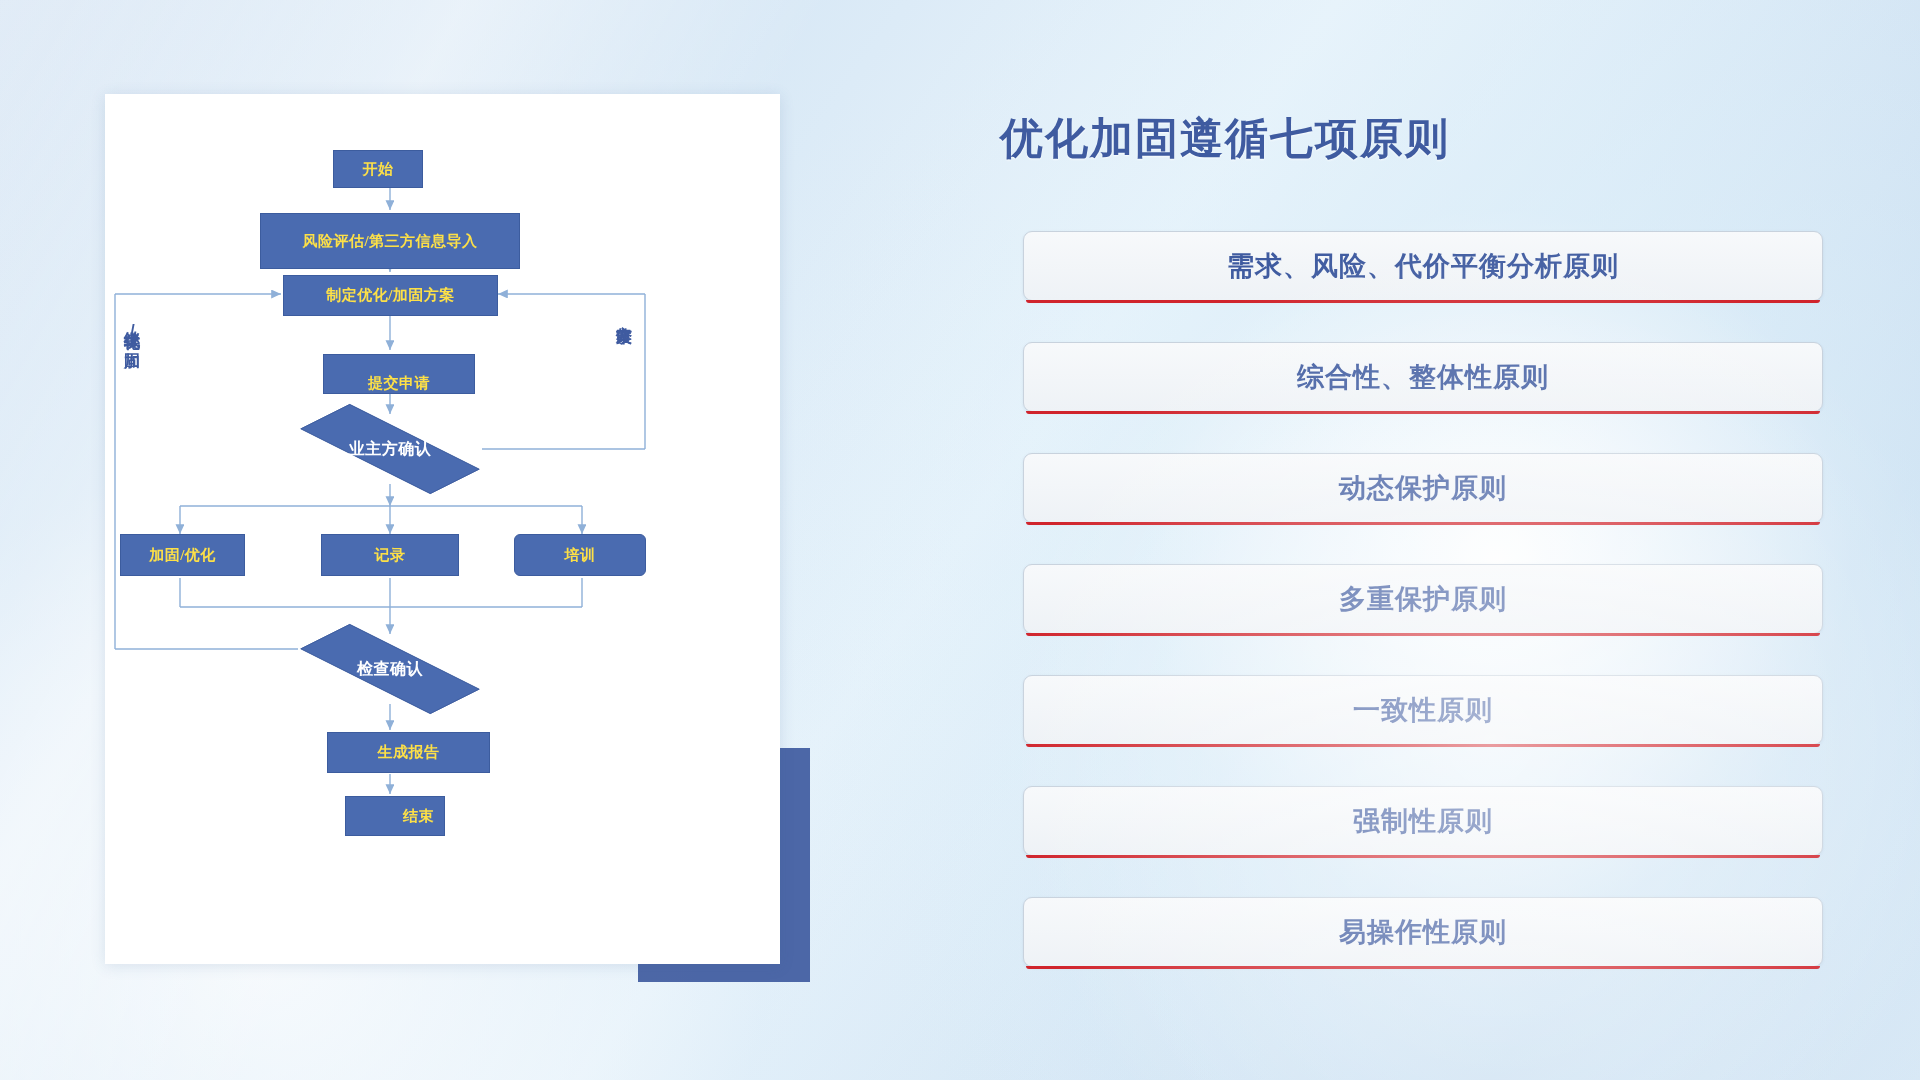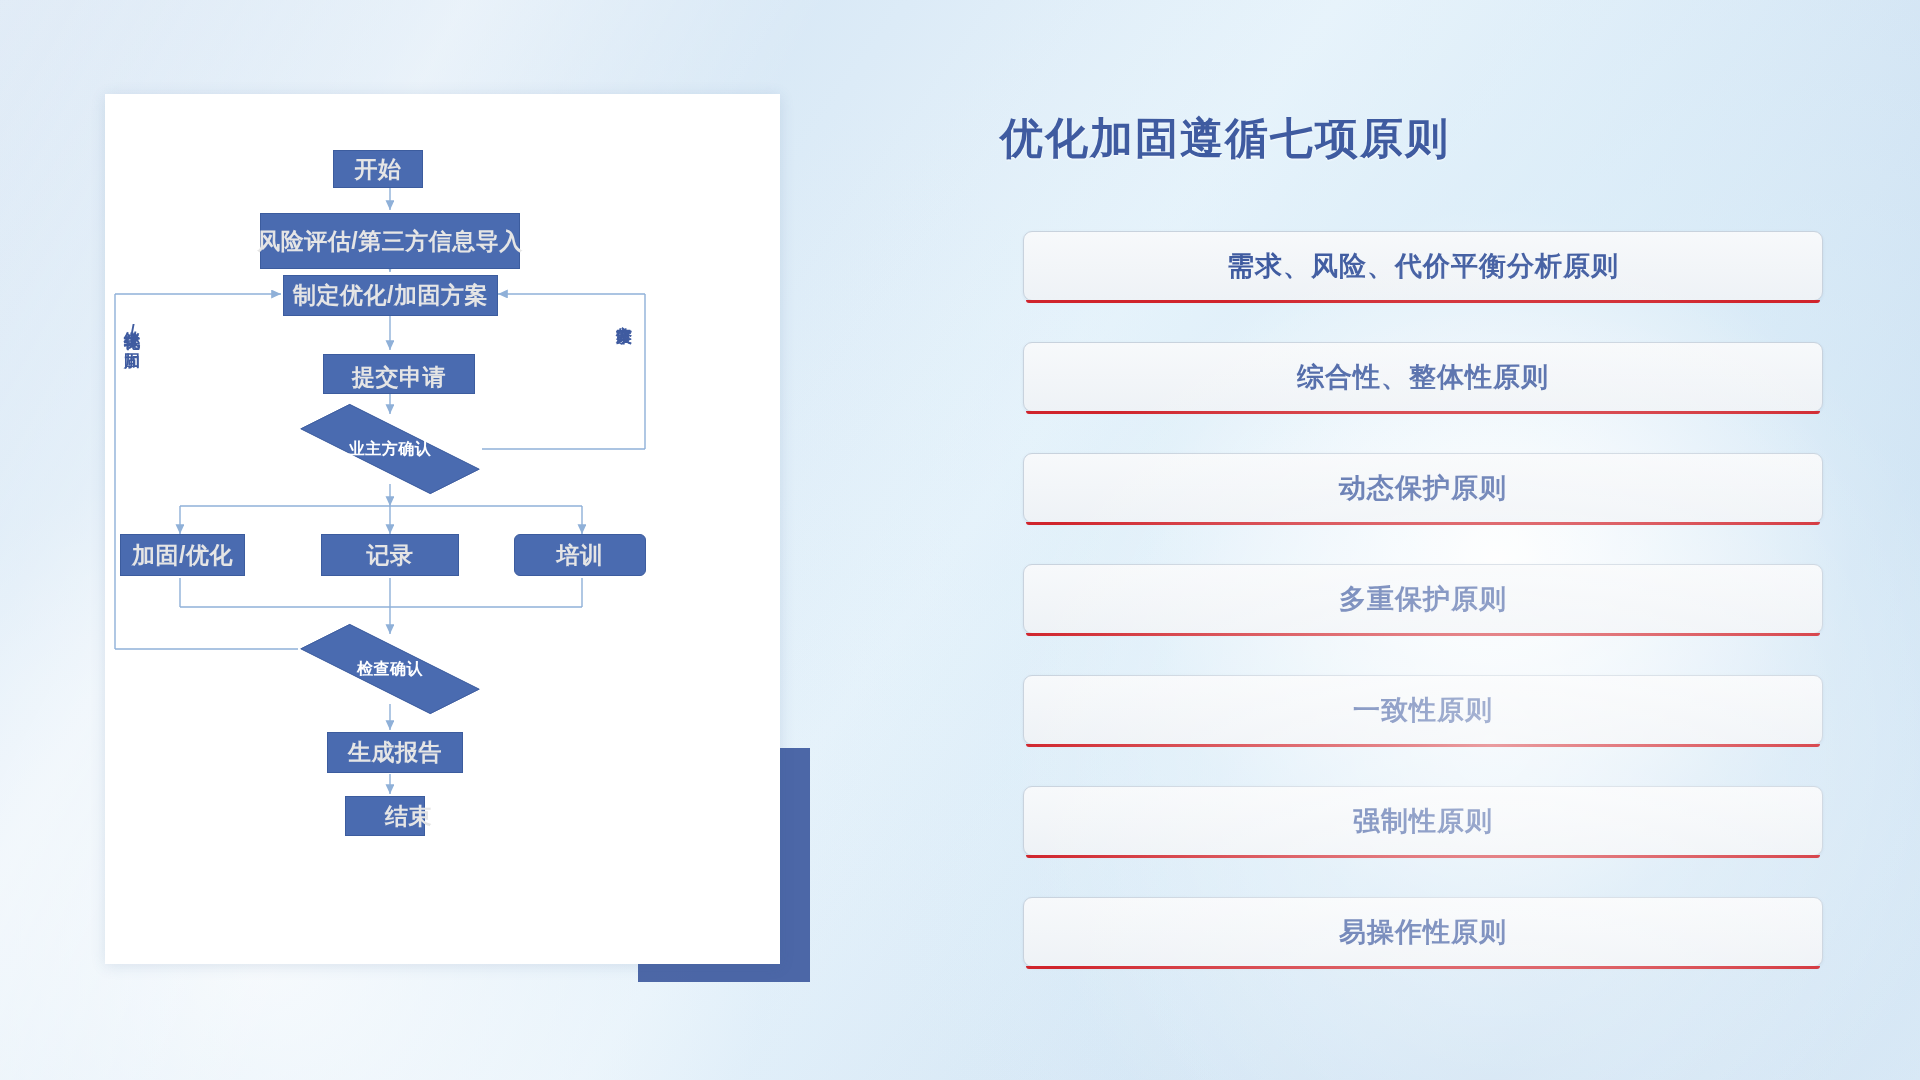--- a/index.html
+++ b/index.html
@@ -64,27 +64,28 @@
     inset: 0;
   }
   .flow svg { position:absolute; left:0; top:0; }
 
   .node {
     position: absolute;
     box-sizing: border-box;
     display: flex;
     align-items: center;
     justify-content: center;
-    color: #e5e5e5;
-    font-size: 23px;
+    color: #fde047;
+    font-size: 15px;
     font-weight: 700;
     letter-spacing: 0.5px;
     background: #4a6bb0;
     border: 1px solid #3c5c9e;
     white-space: nowrap;
+    font-family: Liberation Serif, serif;
   }
   .diamond-wrap {
     position: absolute;
     display: flex;
     align-items: center;
     justify-content: center;
   }
   .diamond-wrap .dtext {
     position: relative;
     z-index: 2;
@@ -246,25 +247,25 @@
 
       <div class="node" style="left:409px; top:440px; width:132px; height:42px;border-radius:6px;">
         <span>培训</span>
       </div>
 
       <div class="diamond-wrap" style="left:193px; top:540px; width:184px; height:70px;">
         <div class="dshape"></div>
         <span class="dtext">检查确认</span>
       </div>
 
-      <div class="node" style="left:222px; top:638px; width:136px; height:41px;">
+      <div class="node" style="left:222px; top:638px; width:163px; height:41px;">
         <span>生成报告</span>
       </div>
 
-      <div class="node" style="left:240px; top:702px; width:80px; height:40px;padding-left:47px;">
+      <div class="node" style="left:240px; top:702px; width:100px; height:40px;padding-left:47px;">
         <span>结束</span>
       </div>
 
       <div class="vlabel" style="left:18px; top:224px; height:140px;">继续优化/加固</div>
 
       <div class="vlabel" style="left:510px; top:218px; height:110px;">方案修改</div>
 
     </div>
   </div>
 

